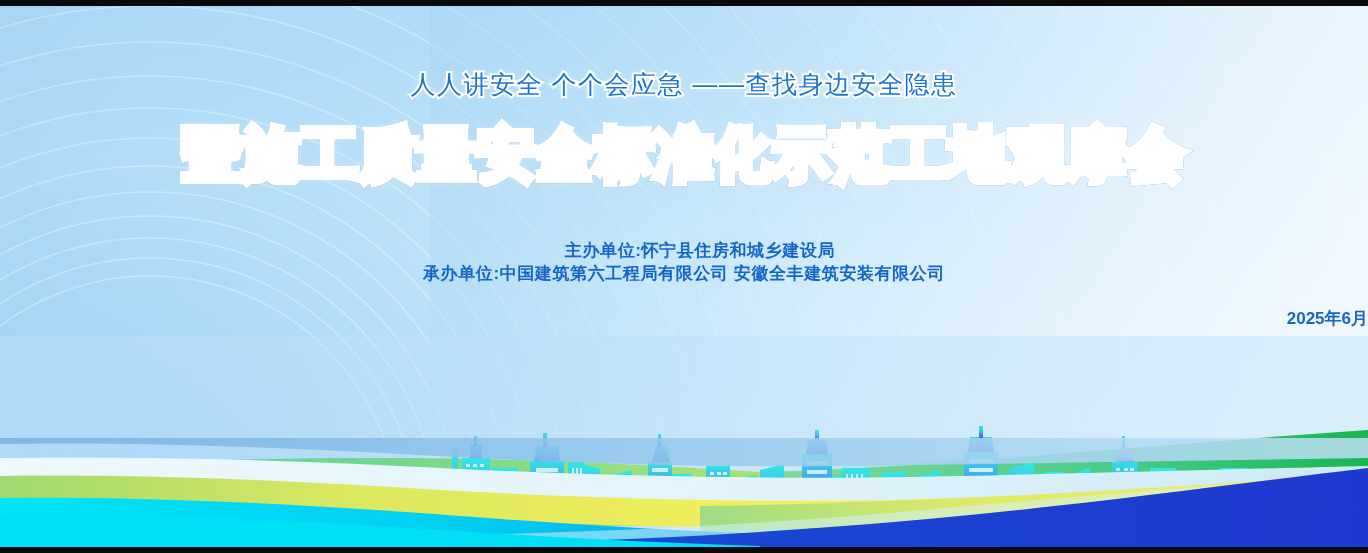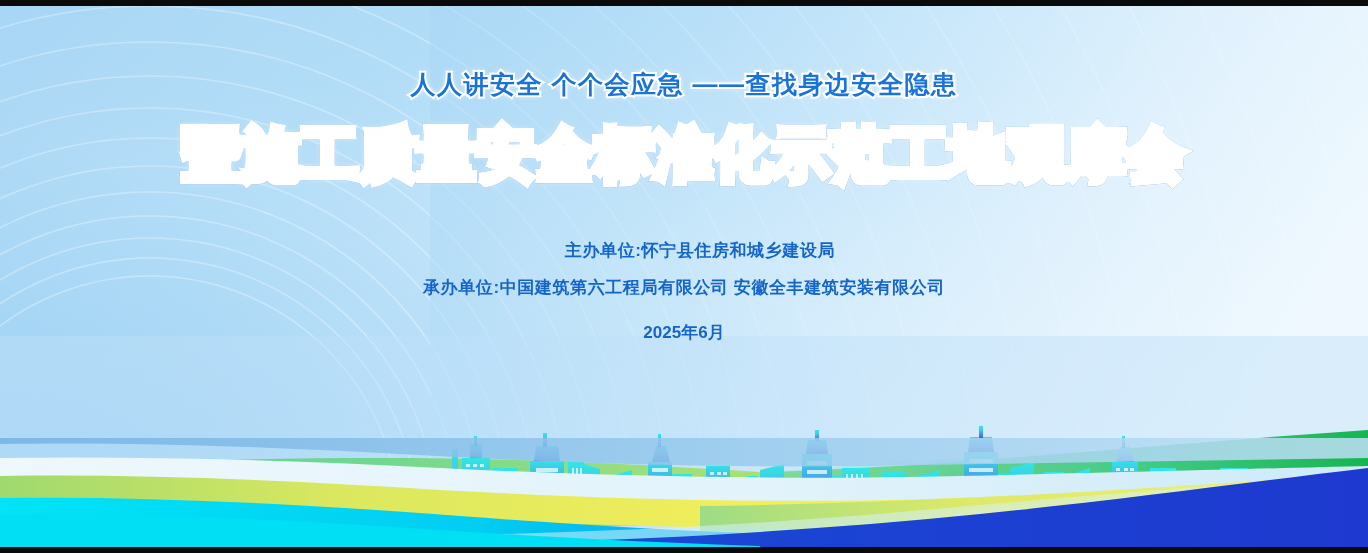--- a/index.html
+++ b/index.html
@@ -16,21 +16,21 @@
   .svgfull{position:absolute;left:0;top:0;width:1368px;height:553px;display:block;}
 
   
   #textblock{
     position:absolute;left:0;top:0;width:1368px;
     text-align:center;z-index:40;
     pointer-events:none;
   }
   .subtitle{
     margin-top:62px;
-    font-size:25px;font-weight:bold;
+    font-size:25px;font-weight:normal;
     color:#1a73d8;
     letter-spacing:1.5px;
     -webkit-text-stroke:4px #ffffff;
     paint-order:stroke fill;
     text-shadow:0 0 6px rgba(255,255,255,.95);
   }
   .maintitle{
     font-size:57px;font-weight:bold;
     letter-spacing:2px;
     line-height:74px;
@@ -43,22 +43,22 @@
     -webkit-text-fill-color:transparent;
     text-shadow:0 0 10px rgba(255,255,255,.9);
   }
   #title1{margin-top:14px;}
   #title2{margin-top:16px;}
   .orgline{
     font-size:17px;font-weight:bold;color:#1565c8;
     letter-spacing:.6px;
   }
   #org1{margin-top:48px;padding-left:32px;}
-  #org2{margin-top:14px;}
-  #datetext{margin-top:22px;font-size:17px;font-weight:bold;color:#1565c8;}
+  #org2{}
+  #datetext{margin-top:22px;font-size:17px;font-weight:bold;color:#1565c8;text-align:right;}
 </style>
 </head>
 <body>
 
 <div id="stage">
 
   <svg class="svgfull" viewBox="0 0 1368 553" preserveAspectRatio="none">
     <defs>
       <linearGradient id="skyG" x1="0" y1="0" x2="1" y2="0.35">
         <stop offset="0%" stop-color="#a8d6f5"></stop>

